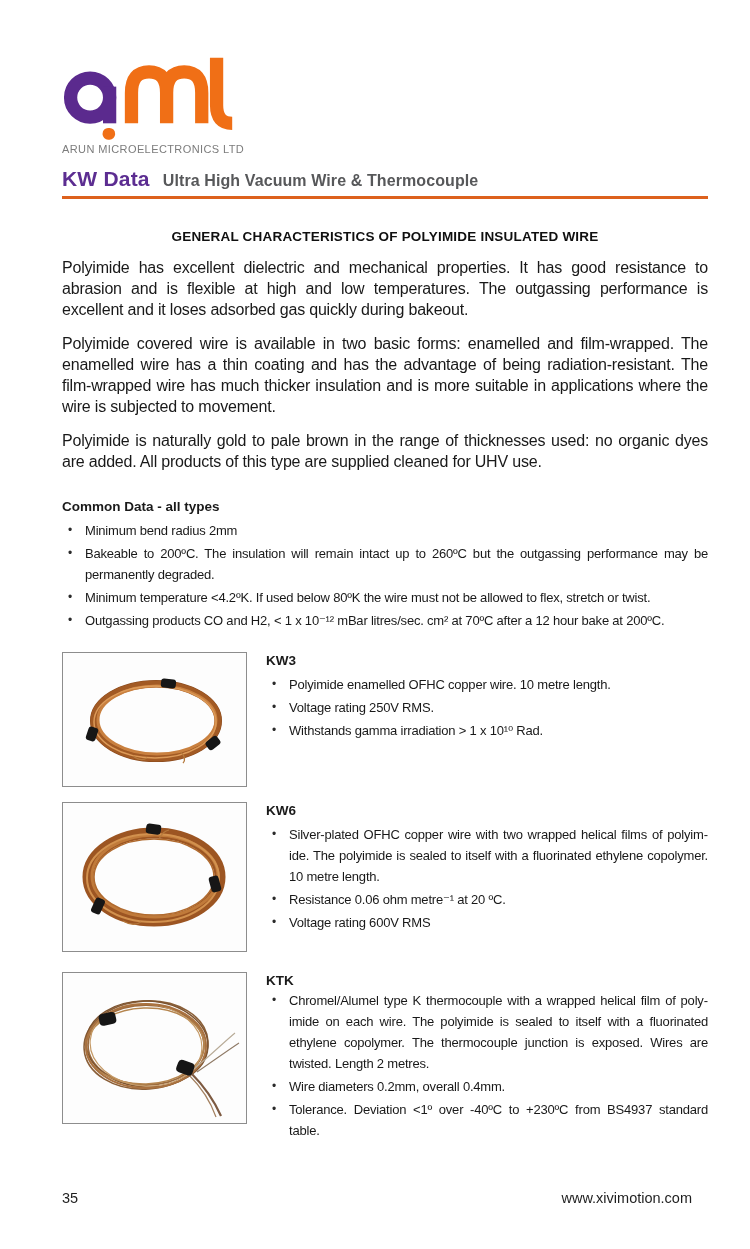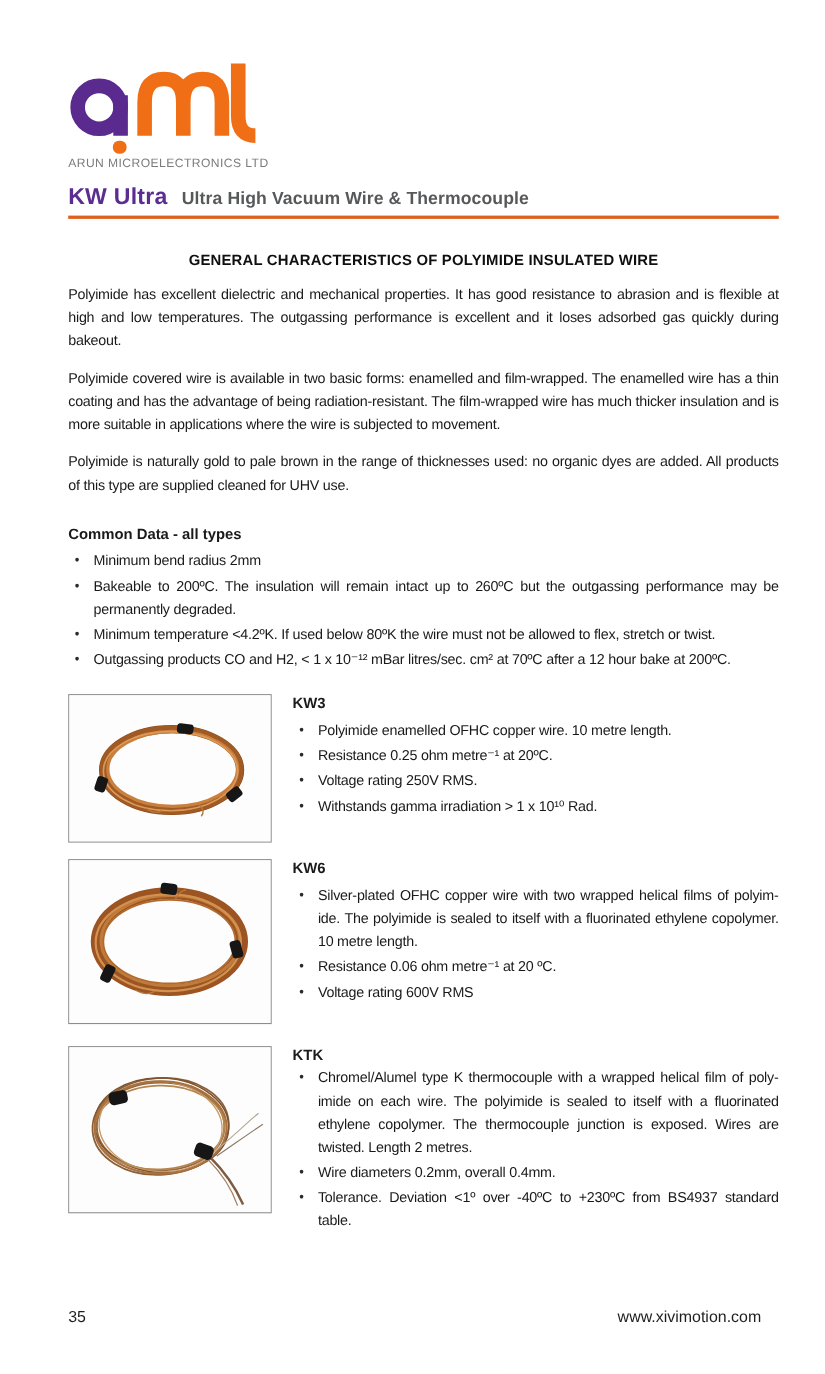--- a/index.html
+++ b/index.html
@@ -43,21 +43,21 @@
   .section-heading {
     margin-top: 30px;
     text-align: center;
     font-size: 13.5px;
     font-weight: 700;
     color: #0f0f0f;
     letter-spacing: 0.2px;
   }
   .para {
     margin-top: 13px;
-    font-size: 13px;
+    font-size: 16px;
     line-height: 21px;
     letter-spacing: -0.2px;
     text-align: justify;
     color: #191919;
   }
   .common-heading { margin-top: 27px; font-size: 13.5px; font-weight: 700; }
   .bullet-list { margin-top: 6px; }
   .bullet {
     position: relative;
     padding-left: 23px;
@@ -125,21 +125,21 @@
           <line x1="61" y1="44" x2="61" y2="91"></line>
         </g>
         <rect x="52" y="97" width="16" height="15" rx="7" fill="#f06f16"></rect>
         <path d="M 89,91 L 89,52 Q 89,25 111.5,25 Q 134,25 134,52 L 134,91 M 134,52 Q 134,25 156.5,25 Q 179,25 179,52 L 179,91" fill="none" stroke="#f06f16" stroke-width="17"></path>
         <path d="M 198,7 L 198,68 Q 198,91 218,91" fill="none" stroke="#f06f16" stroke-width="17"></path>
       </svg>
       <div class="company-name">ARUN MICROELECTRONICS LTD</div>
     </div>
 
     <div class="product-line">
-      <span class="product-series">KW Ultra</span>
+      <span class="product-series">KW Data</span>
       <span class="product-subtitle">Ultra High Vacuum Wire &amp; Thermocouple</span>
     </div>
     <div class="orange-rule"></div>
 
     <h2 class="section-heading">GENERAL CHARACTERISTICS OF POLYIMIDE INSULATED WIRE</h2>
     <p class="para">Polyimide has excellent dielectric and mechanical properties.  It has good resistance to abrasion and is flexible at high and low temperatures.  The outgassing performance is excellent and it loses adsorbed gas quickly during bakeout.</p>
     <p class="para">Polyimide covered wire is available in two basic forms: enamelled and film-wrapped.  The enamelled wire has a thin coating and has the advantage of being radiation-resistant.  The film-wrapped wire has much thicker insulation and is more suitable in applications where the wire is subjected to movement.</p>
     <p class="para">Polyimide is naturally gold to pale brown in the range of thicknesses used: no organic dyes are added.  All products of this type are supplied cleaned for UHV use.</p>
 
     <h3 class="common-heading">Common Data - all types</h3>
@@ -164,21 +164,20 @@
           <path d="M 118,99 q 6,7 2,11" stroke="#b5793c" stroke-width="1.3" fill="none"></path>
           <rect x="98" y="26" width="15" height="9" rx="3" fill="#161616" transform="rotate(6 105 30)"></rect>
           <rect x="24" y="74" width="10" height="14" rx="3" fill="#161616" transform="rotate(18 29 81)"></rect>
           <rect x="143" y="85" width="14" height="10" rx="3" fill="#161616" transform="rotate(-38 150 90)"></rect>
         </svg>
       </div>
       <div class="product-info">
         <div class="product-name">KW3</div>
         <div class="bullet-list product-bullets">
           <div class="bullet">Polyimide enamelled OFHC copper wire.  10 metre length.</div>
-          <div class="bullet">Resistance 0.25 ohm metre⁻¹ at 20ºC.</div>
           <div class="bullet">Voltage rating 250V RMS.</div>
           <div class="bullet">Withstands gamma irradiation &gt; 1 x 10¹⁰ Rad.</div>
         </div>
       </div>
     </div>
 
     <div class="product-row row-kw6">
       <div class="photo-frame ph-kw6">
         <svg viewBox="0 0 183 148" xmlns="http://www.w3.org/2000/svg" aria-hidden="true">
           <rect width="183" height="148" fill="#fdfdfd"></rect>

